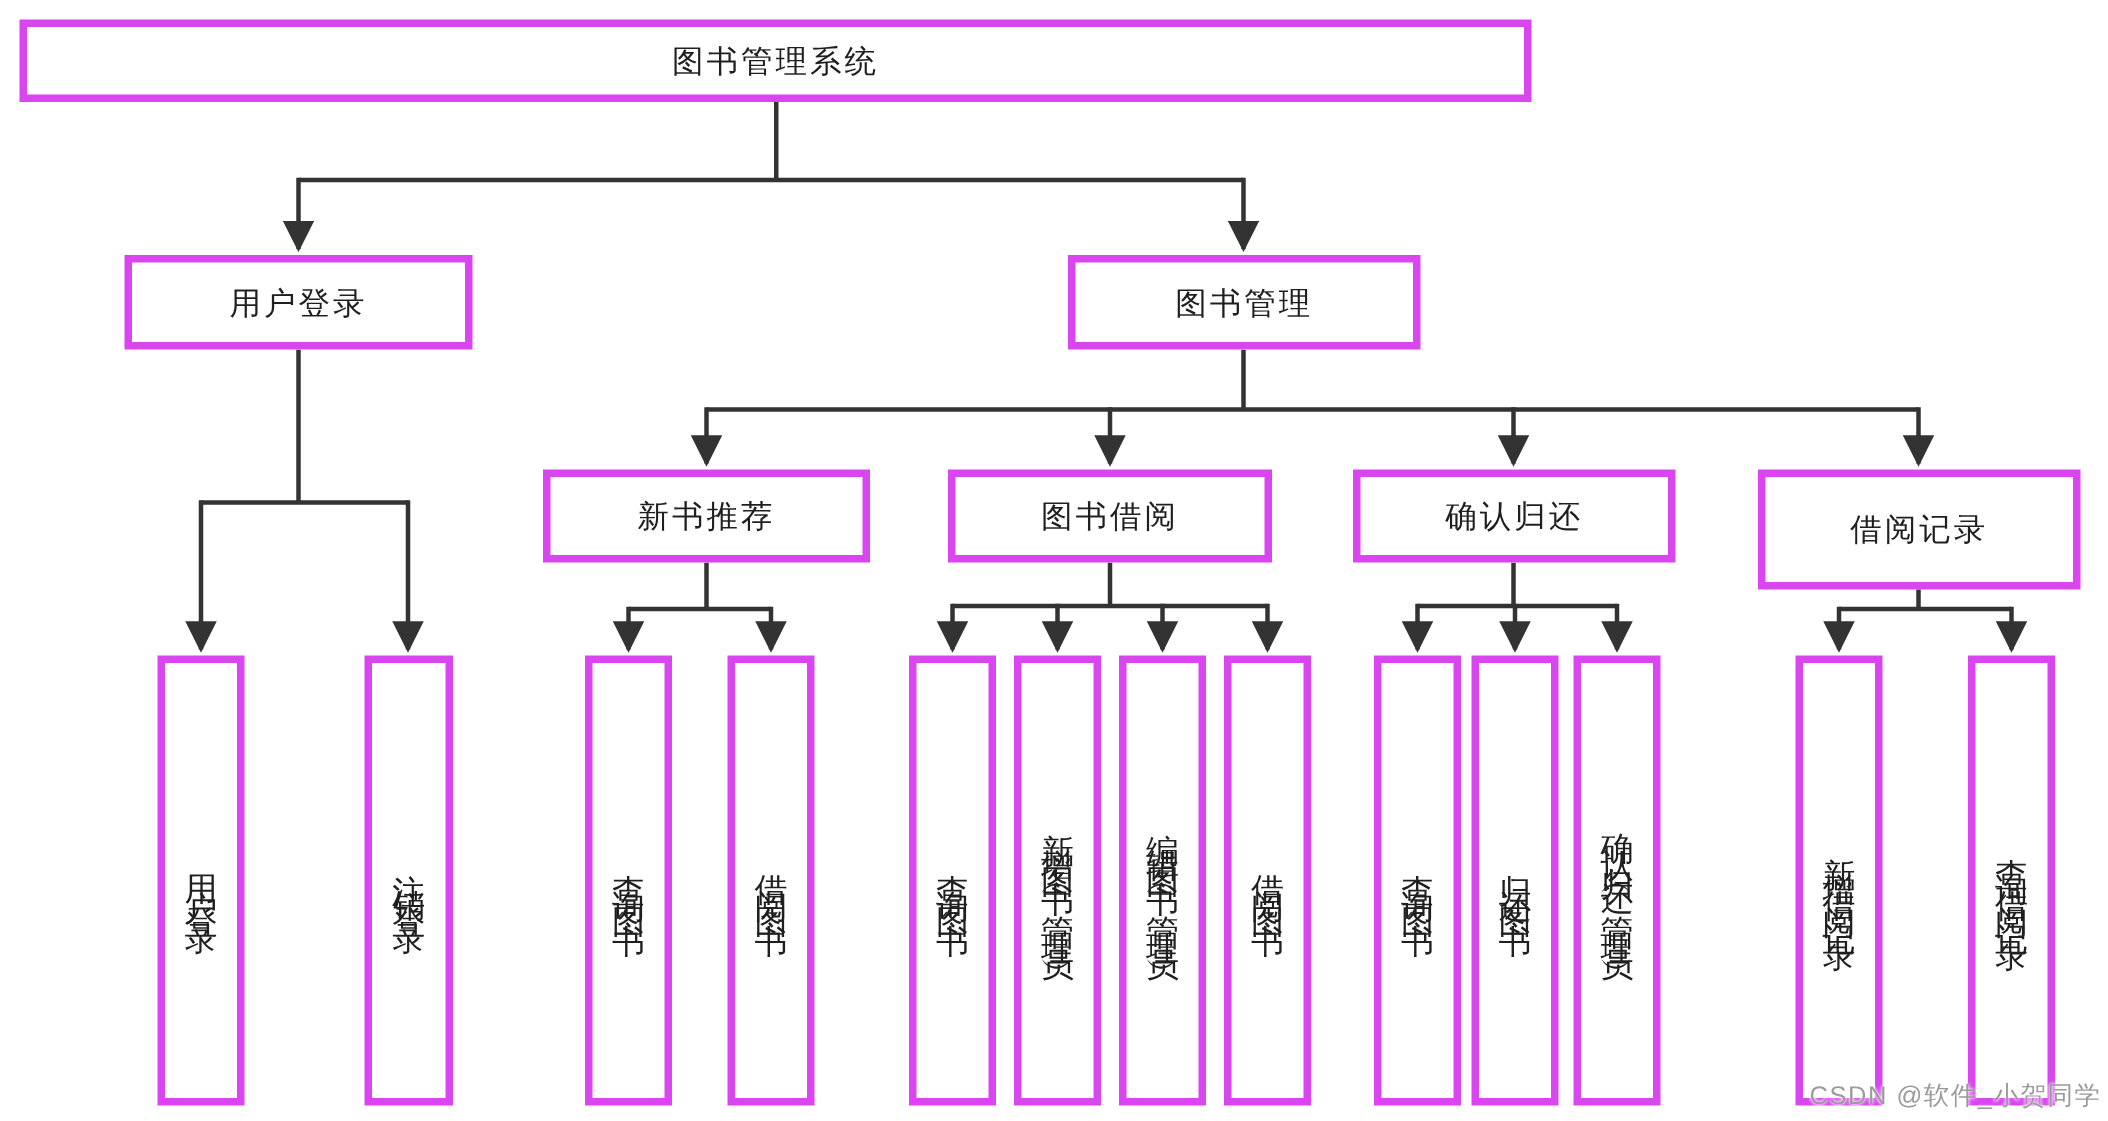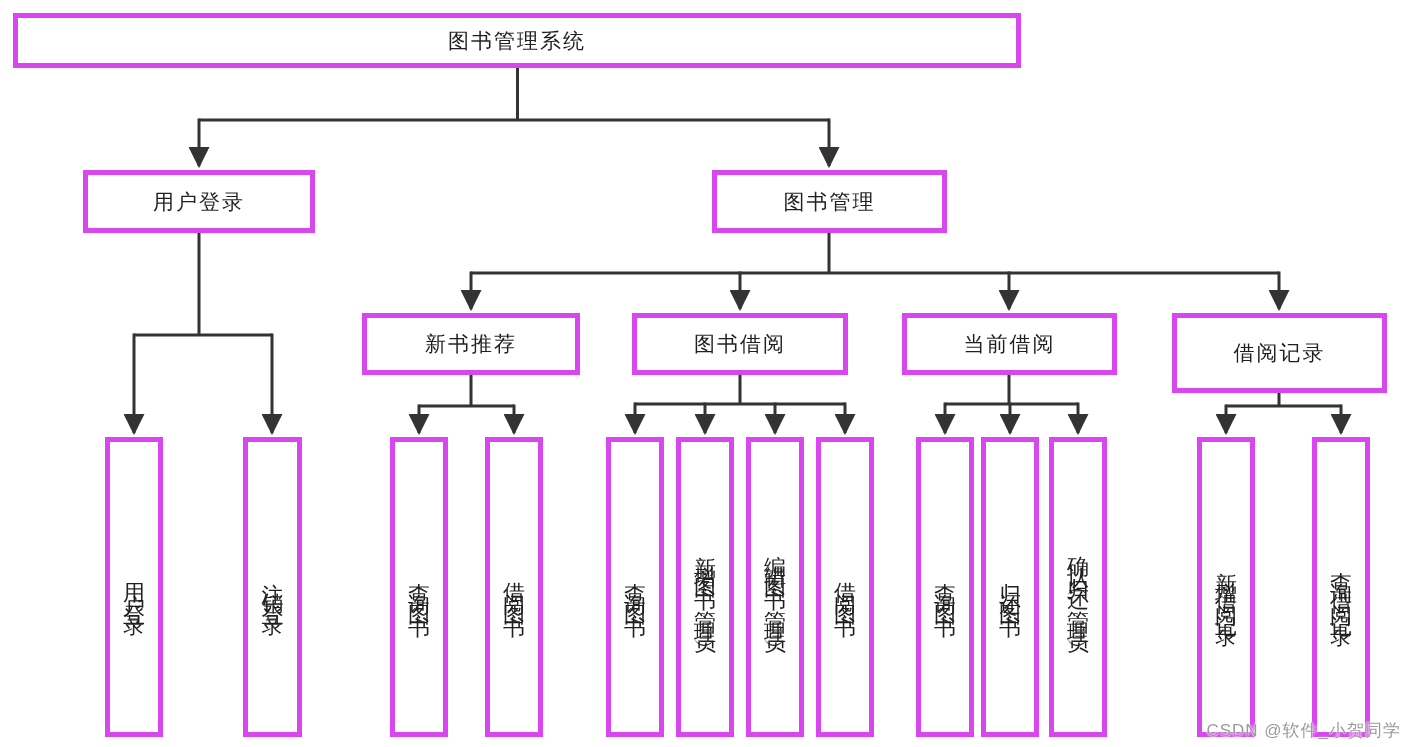--- a/index.html
+++ b/index.html
@@ -104,21 +104,21 @@
     <span class="lbl">新书推荐</span>
   </div>
 
   <div class="node h" style="left:712px;top:170px;width:235px;height:63px">
     <span class="lbl">图书管理</span>
   </div>
   <div class="node h" style="left:632px;top:313px;width:216px;height:62px">
     <span class="lbl">图书借阅</span>
   </div>
   <div class="node h" style="left:902px;top:313px;width:215px;height:62px">
-    <span class="lbl">当前借阅</span>
+    <span class="lbl">确认归还</span>
   </div>
   <div class="node h" style="left:1172px;top:313px;width:215px;height:80px">
     <span class="lbl">借阅记录</span>
   </div>
 
   <div class="node v" style="left:105px;top:437px;width:58px;height:300px">
     <span class="lbl">用户登录</span>
   </div>
   <div class="node v" style="left:243px;top:437px;width:59px;height:300px">
     <span class="lbl">注销登录</span>

